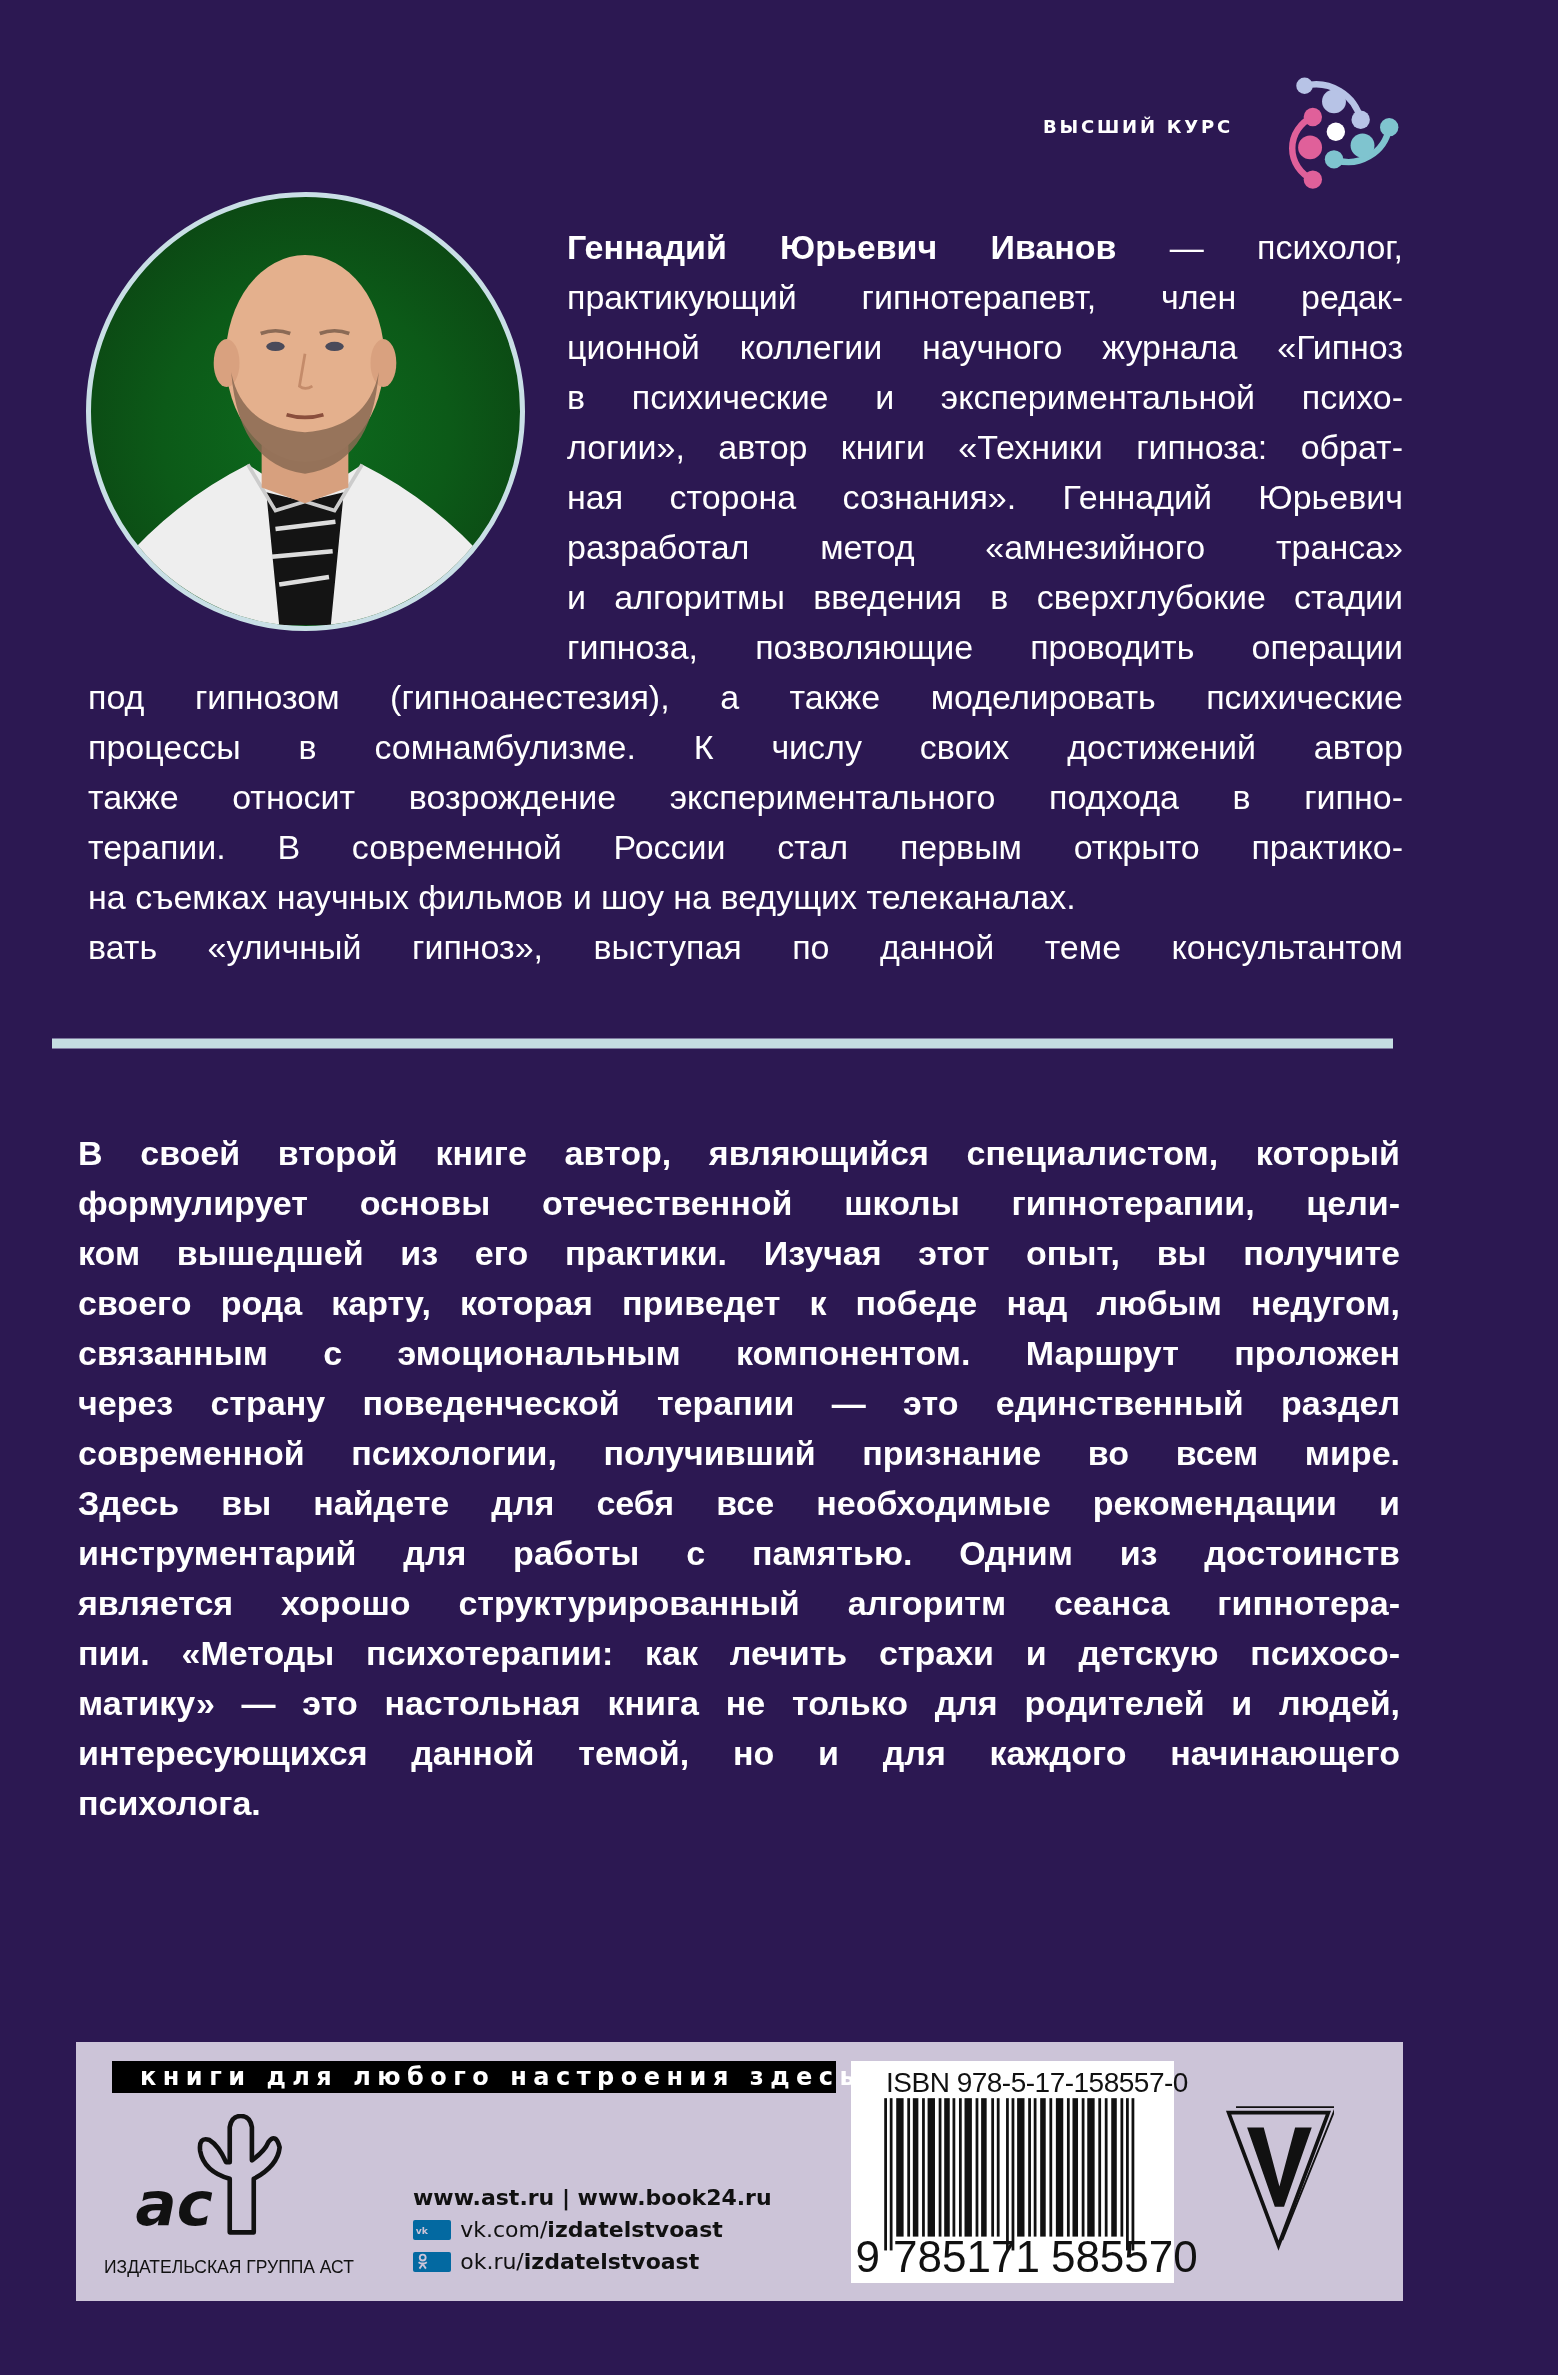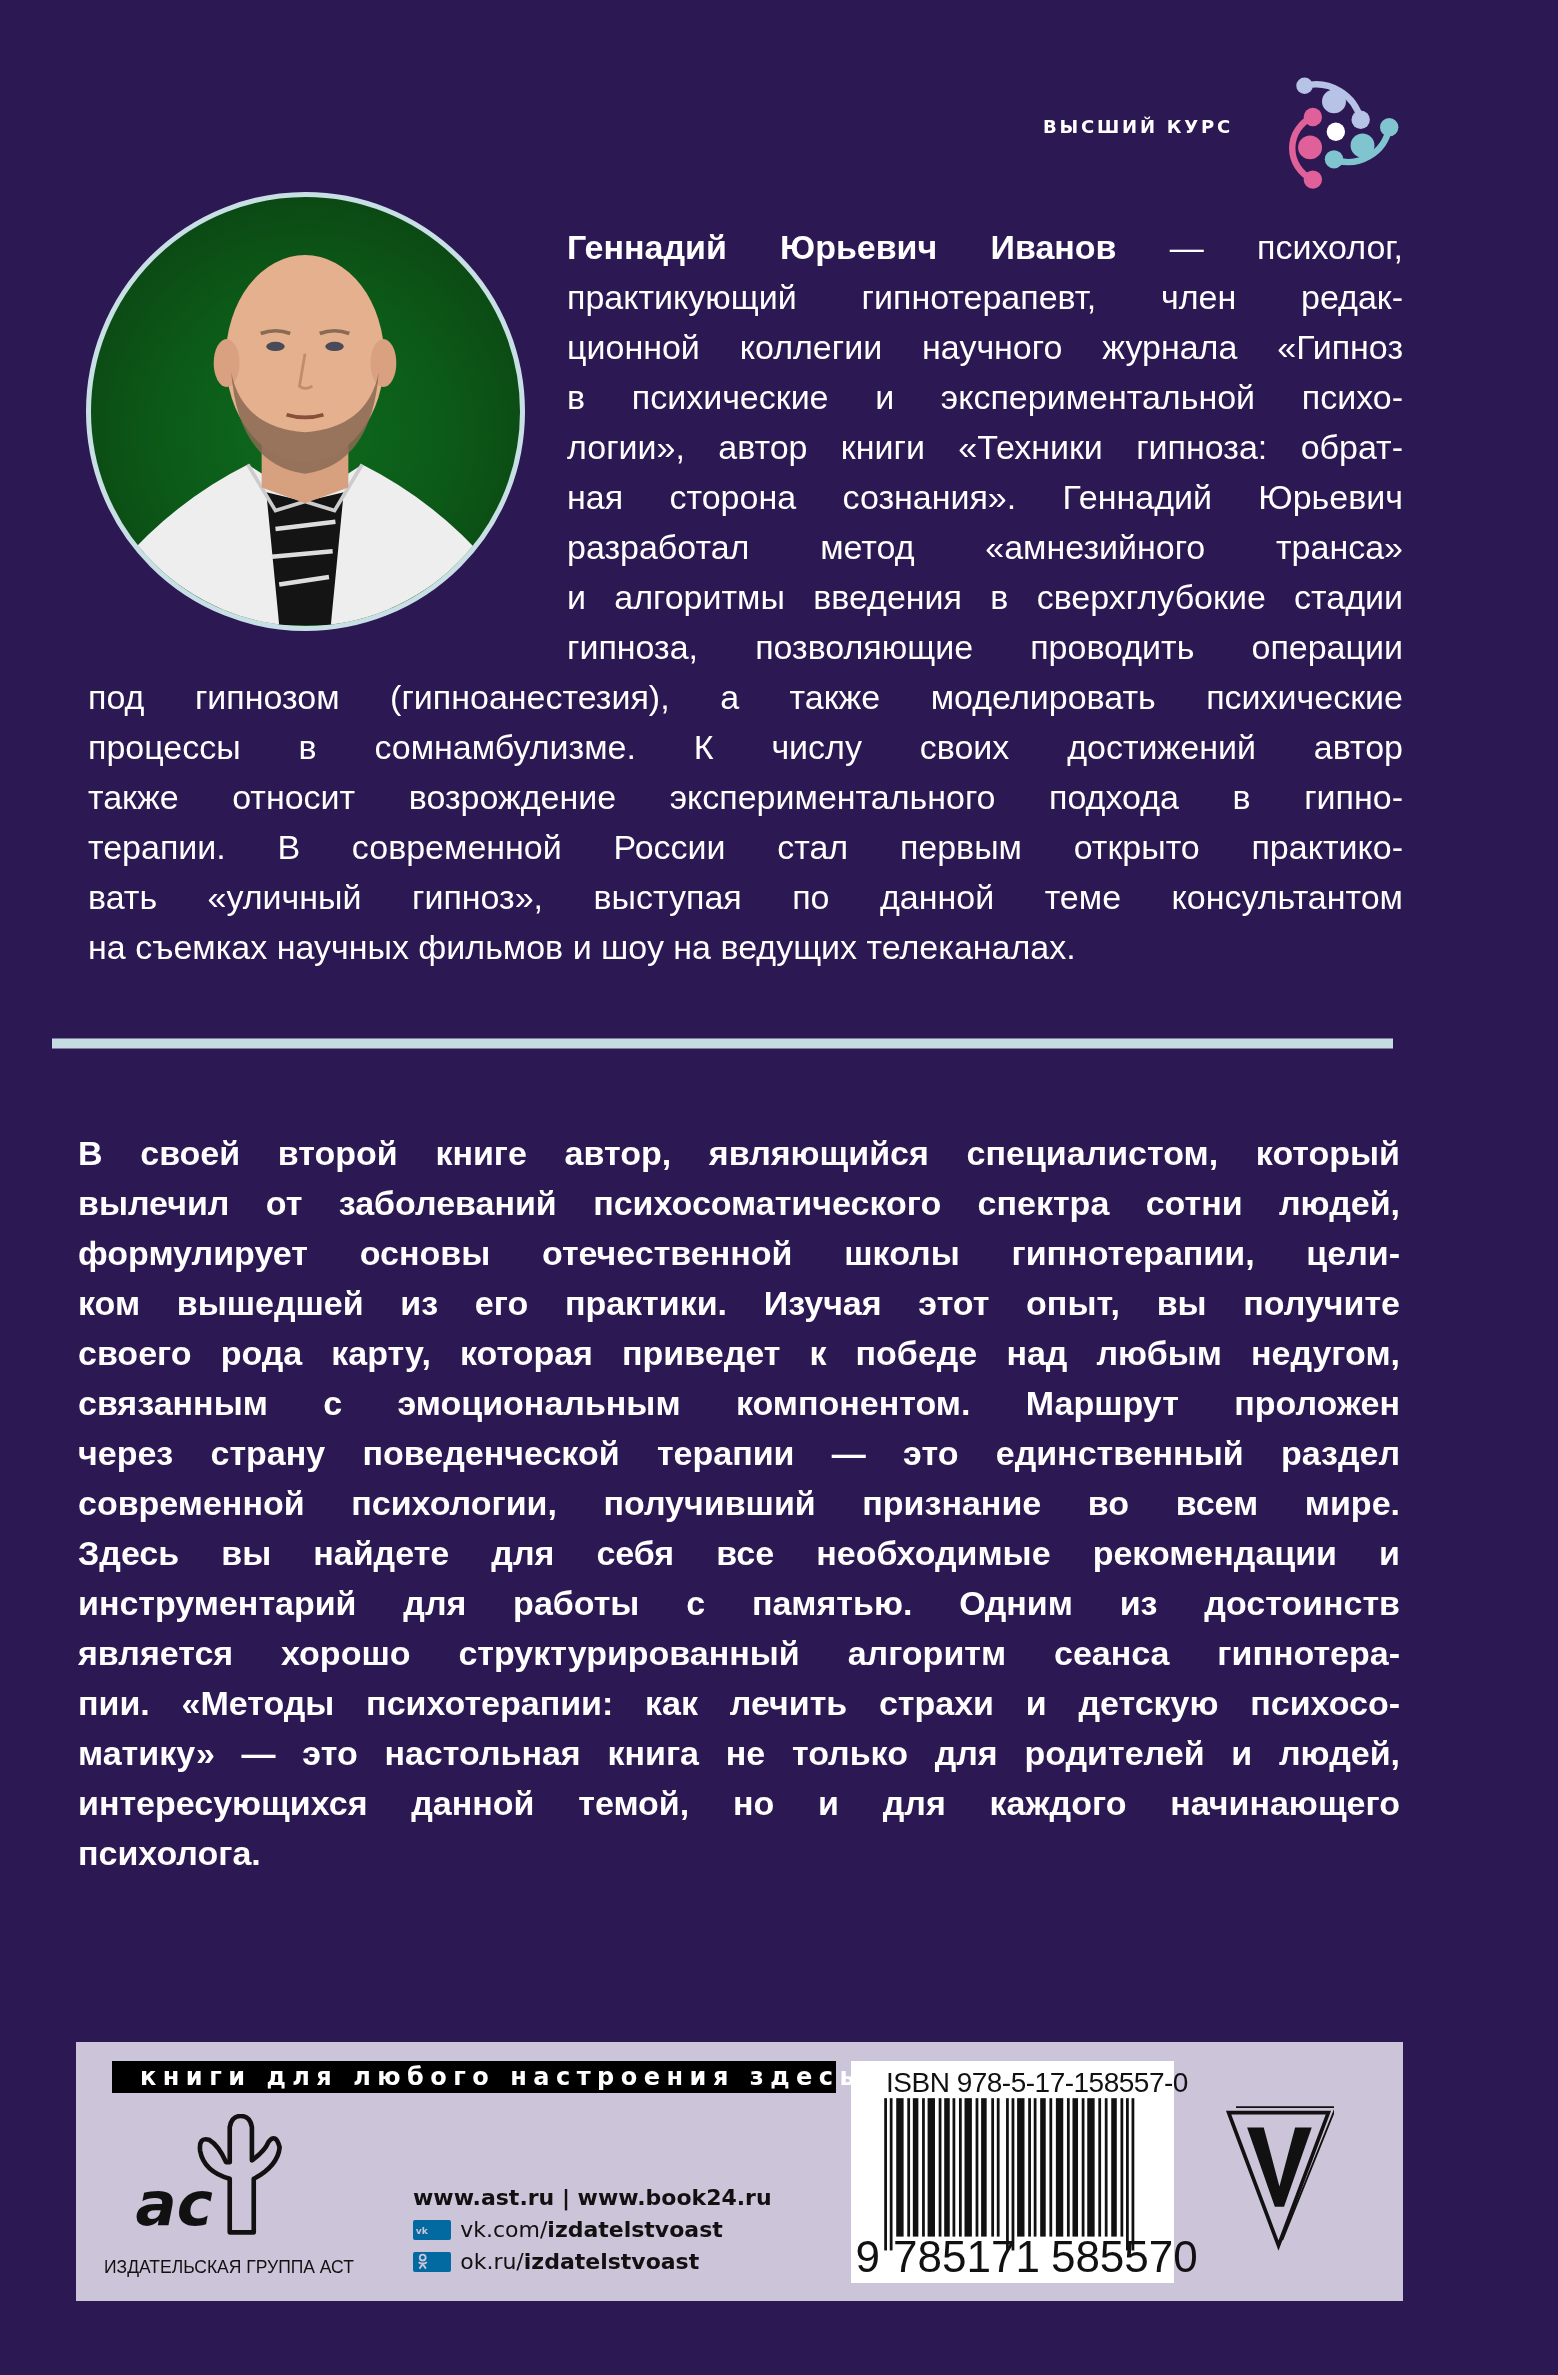--- a/index.html
+++ b/index.html
@@ -267,29 +267,28 @@
   <span class="line indent">в психические и экспериментальной психо-</span>
   <span class="line indent">логии», автор книги «Техники гипноза: обрат-</span>
   <span class="line indent">ная сторона сознания». Геннадий Юрьевич</span>
   <span class="line indent">разработал метод «амнезийного транса»</span>
   <span class="line indent">и алгоритмы введения в сверхглубокие стадии</span>
   <span class="line indent">гипноза, позволяющие проводить операции</span>
   <span class="line">под гипнозом (гипноанестезия), а также моделировать психические</span>
   <span class="line">процессы в сомнамбулизме. К числу своих достижений автор</span>
   <span class="line">также относит возрождение экспериментального подхода в гипно-</span>
   <span class="line">терапии. В современной России стал первым открыто практико-</span>
+  <span class="line last">на съемках научных фильмов и шоу на ведущих телеканалах.</span>
   <span class="line">вать «уличный гипноз», выступая по данной теме консультантом</span>
-  <span class="line last">на съемках научных фильмов и шоу на ведущих телеканалах.</span>
 </div>
 
 <div class="divider"></div>
 
 <div class="description">
   <span class="line">В своей второй книге автор, являющийся специалистом, который</span>
-  <span class="line">вылечил от заболеваний психосоматического спектра сотни людей,</span>
   <span class="line">формулирует основы отечественной школы гипнотерапии, цели-</span>
   <span class="line">ком вышедшей из его практики. Изучая этот опыт, вы получите</span>
   <span class="line">своего рода карту, которая приведет к победе над любым недугом,</span>
   <span class="line">связанным с эмоциональным компонентом. Маршрут проложен</span>
   <span class="line">через страну поведенческой терапии — это единственный раздел</span>
   <span class="line">современной психологии, получивший признание во всем мире.</span>
   <span class="line">Здесь вы найдете для себя все необходимые рекомендации и</span>
   <span class="line">инструментарий для работы с памятью. Одним из достоинств</span>
   <span class="line">является хорошо структурированный алгоритм сеанса гипнотера-</span>
   <span class="line">пии. «Методы психотерапии: как лечить страхи и детскую психосо-</span>

